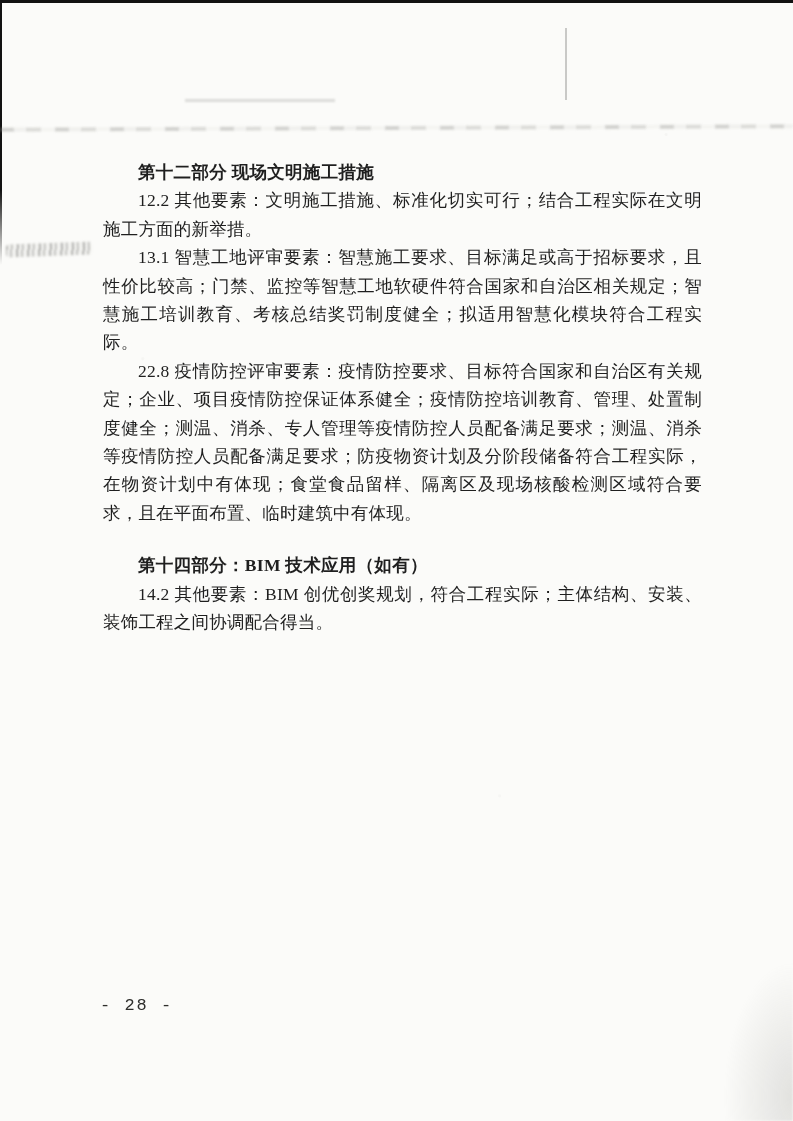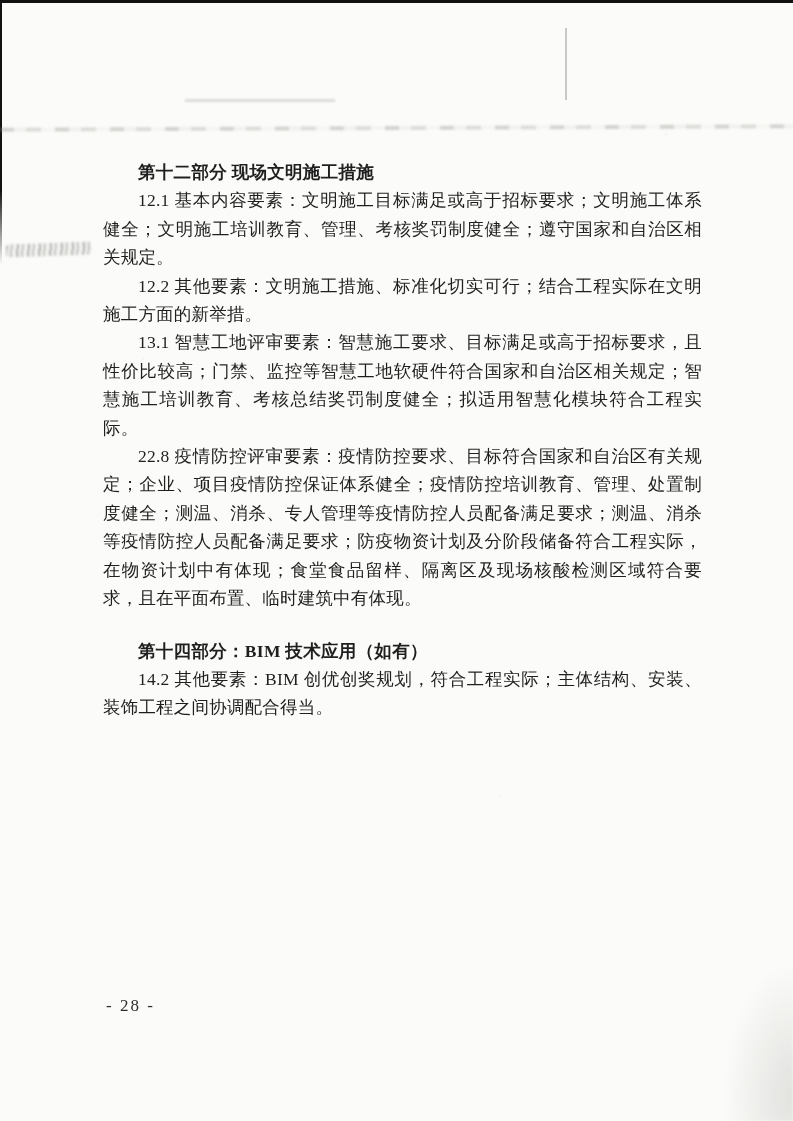--- a/index.html
+++ b/index.html
@@ -64,40 +64,39 @@
     font-size:17.5px;line-height:28.4px;
     color:var(--ink,#1f1f1f);
     text-align:justify;
     -moz-text-align-last:left;text-align-last:left;
     letter-spacing:.2px;
   }
   .textblock p{margin:0;text-indent:2em;}
   .textblock p.cont{text-indent:0;}
   .textblock p.heading{font-weight:bold;letter-spacing:.3px;margin-top:24px;}
   .pagenum{
-    position:absolute;left:106px;top:996px;
-    font-size:17px;color:#2e2e2c;letter-spacing:2px;
+    position:absolute;left:100px;top:996px;
+    font-size:17px;color:#2e2e2c;letter-spacing:2px;font-family:Liberation Mono, monospace;
   }
 </style>
 </head>
 <body>
 
 <div class="page">
 
   <div class="edge-top"></div>
   <div class="edge-left"></div>
   <div class="streak"></div>
   <div class="streak2"></div>
   <div class="scratch"></div>
   <div class="smudge"></div>
   <div class="corner-noise"></div>
 
   <main class="textblock">
     <p class="heading">第十二部分 现场文明施工措施</p>
-    <p class="body">12.1 基本内容要素：文明施工目标满足或高于招标要求；文明施工体系健全；文明施工培训教育、管理、考核奖罚制度健全；遵守国家和自治区相关规定。</p>
     <p class="body">12.2 其他要素：文明施工措施、标准化切实可行；结合工程实际在文明施工方面的新举措。</p>
     <p class="body">13.1 智慧工地评审要素：智慧施工要求、目标满足或高于招标要求，且性价比较高；门禁、监控等智慧工地软硬件符合国家和自治区相关规定；智慧施工培训教育、考核总结奖罚制度健全；拟适用智慧化模块符合工程实际。</p>
     <p class="body">22.8 疫情防控评审要素：疫情防控要求、目标符合国家和自治区有关规定；企业、项目疫情防控保证体系健全；疫情防控培训教育、管理、处置制度健全；测温、消杀、专人管理等疫情防控人员配备满足要求；测温、消杀等疫情防控人员配备满足要求；防疫物资计划及分阶段储备符合工程实际，在物资计划中有体现；食堂食品留样、隔离区及现场核酸检测区域符合要求，且在平面布置、临时建筑中有体现。</p>
     <p class="heading">第十四部分：BIM 技术应用（如有）</p>
     <p class="body">14.2 其他要素：BIM 创优创奖规划，符合工程实际；主体结构、安装、装饰工程之间协调配合得当。</p>
   </main>
 
   <div class="pagenum">- 28 -</div>
 
 </div>

